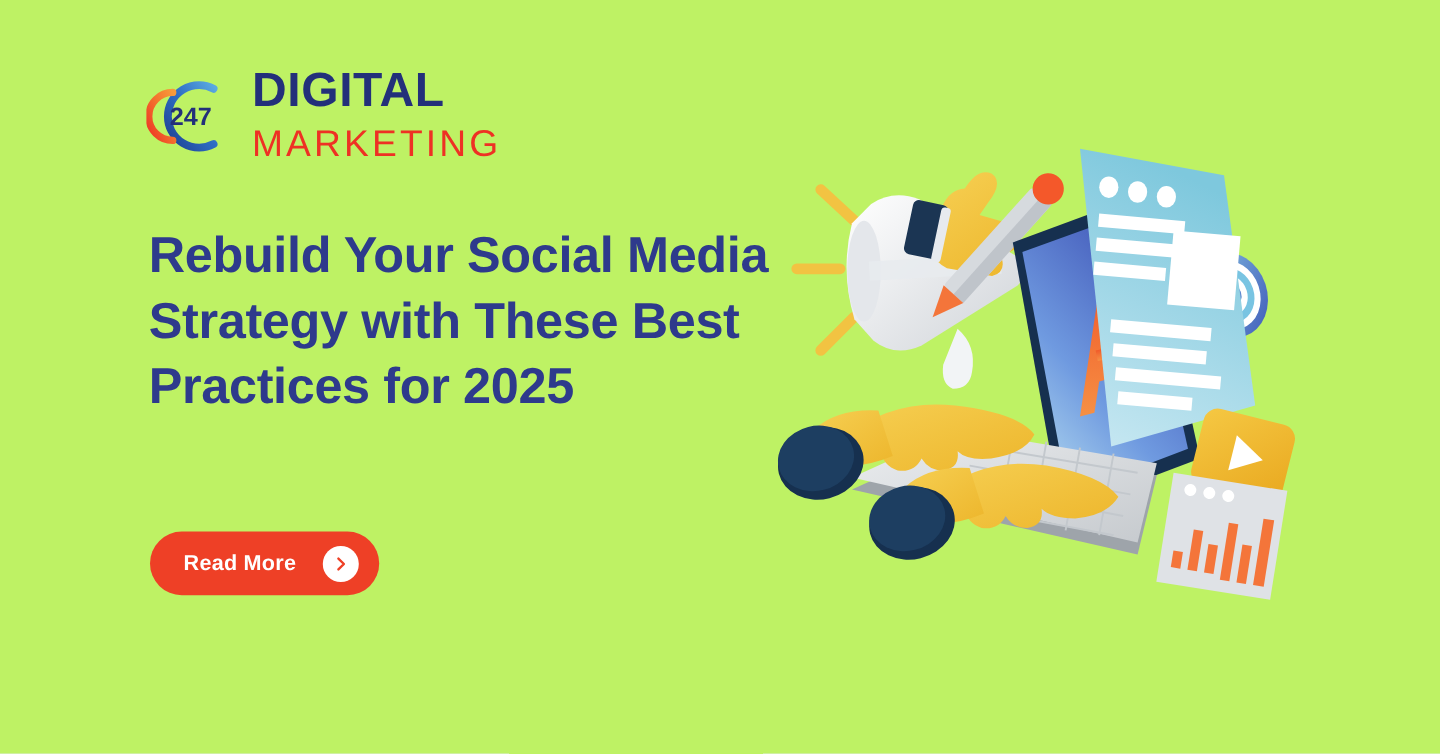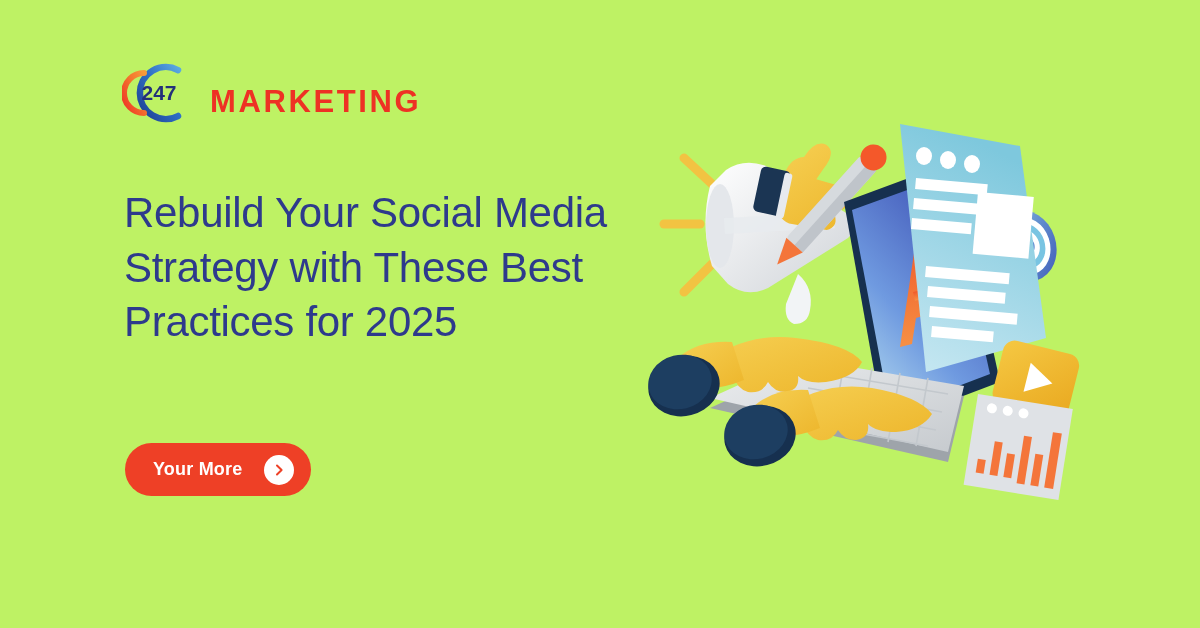--- a/index.html
+++ b/index.html
@@ -37,34 +37,34 @@
   }
   .logo-digital {
     font-size:40px;
     font-weight:bold;
     color:#23307a;
     letter-spacing:0.5px;
     line-height:0.98;
   }
   .logo-marketing {
     font-size:31px;
-    font-weight:bold;
+    font-weight:normal;
     color:#ee3124;
     letter-spacing:2.6px;
     line-height:1.12;
-    margin-top:18px;
+    margin-top:8px;
   }
 
   
   .headline {
     position:absolute;
     left:124px; top:186px;
     width:520px;
     font-size:42px;
-    font-weight:normal;
+    font-weight:bold;
     color:#2e3a8c;
     line-height:1.30;
     letter-spacing:-0.3px;
   }
 
   
   .read-more {
     position:absolute;
     left:125px; top:443px;
     height:53px;
@@ -125,28 +125,29 @@
 
         <path d="M56 14 A26 26 0 1 0 56 60" fill="none" stroke="url(#ringBlue)" stroke-width="6.5" stroke-linecap="round"></path>
 
         <path d="M22 57 A20 20 0 1 1 22 17" fill="none" stroke="url(#ringOrange)" stroke-width="6" stroke-linecap="round"></path>
 
         <text x="37" y="44" text-anchor="middle" font-family="Liberation Sans, sans-serif" font-size="21" font-weight="bold" fill="#23307a">247</text>
       </svg>
     </div>
 
     <div class="logo-words">
+      <span class="logo-digital">DIGITAL</span>
       <span class="logo-marketing">MARKETING</span>
     </div>
   </div>
 
   <h1 class="headline">Rebuild Your Social Media Strategy with These Best Practices for 2025</h1>
 
   <button class="read-more">
-    <span class="read-more-label">Your More</span>
+    <span class="read-more-label">Read More</span>
     <span class="read-more-arrow">
       <svg width="14" height="14" viewBox="0 0 14 14" xmlns="http://www.w3.org/2000/svg">
         <path d="M5 2.5 L9.6 7 L5 11.5" fill="none" stroke="#ee4026" stroke-width="2" stroke-linecap="round" stroke-linejoin="round"></path>
       </svg>
     </span>
   </button>
 
   <div class="illustration">
     <svg viewBox="0 0 450 420" xmlns="http://www.w3.org/2000/svg">
       <defs>

